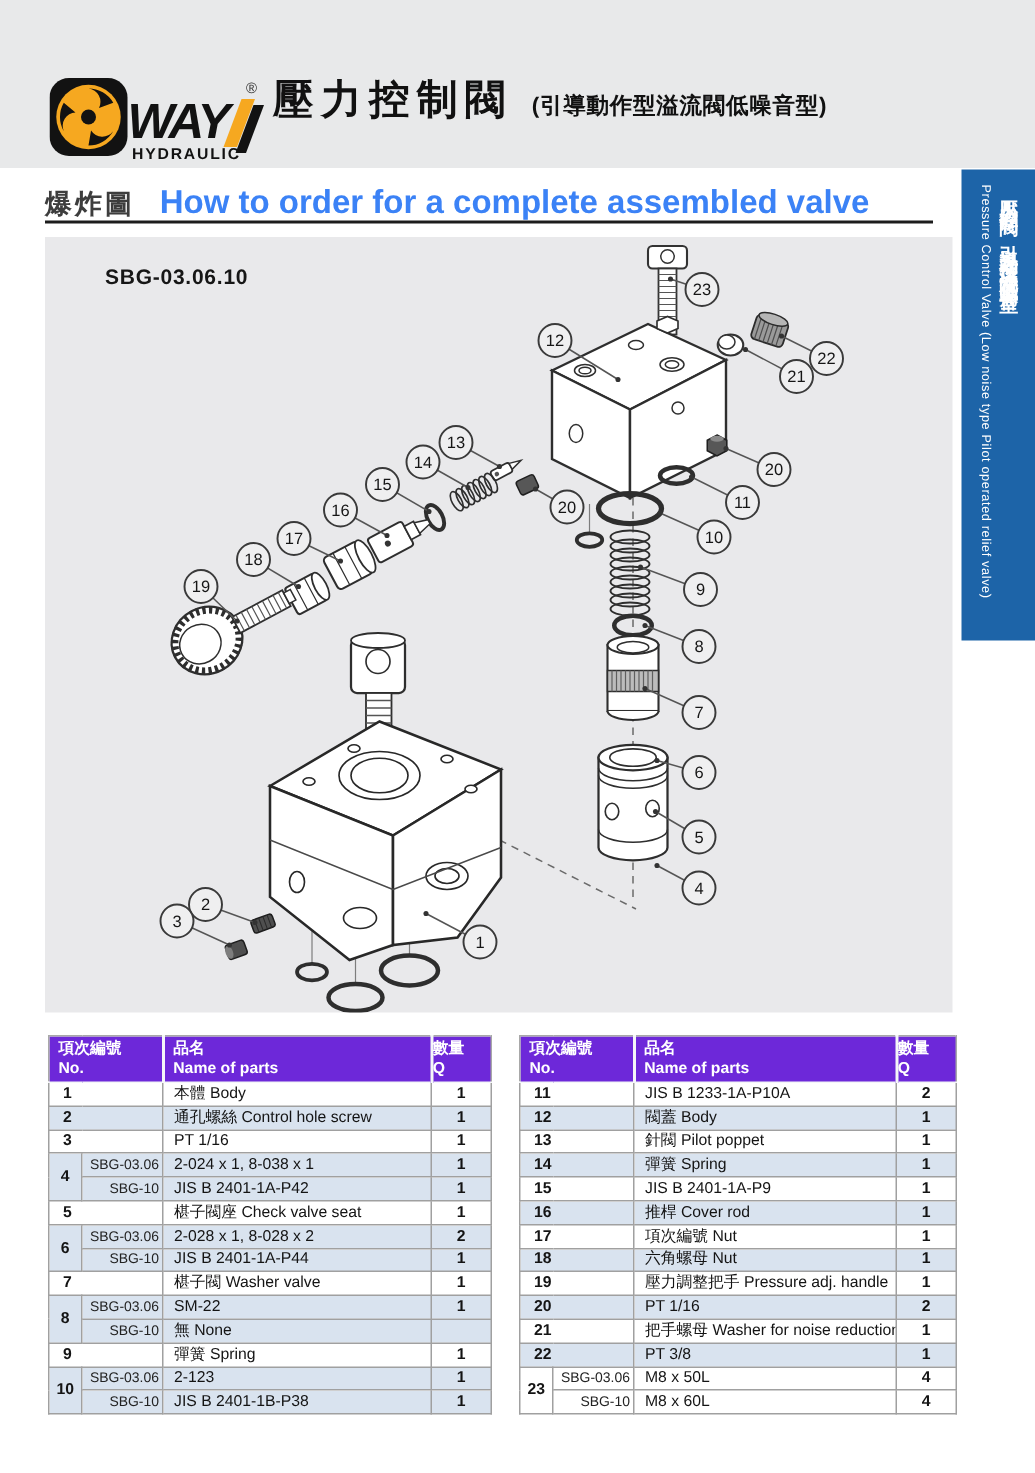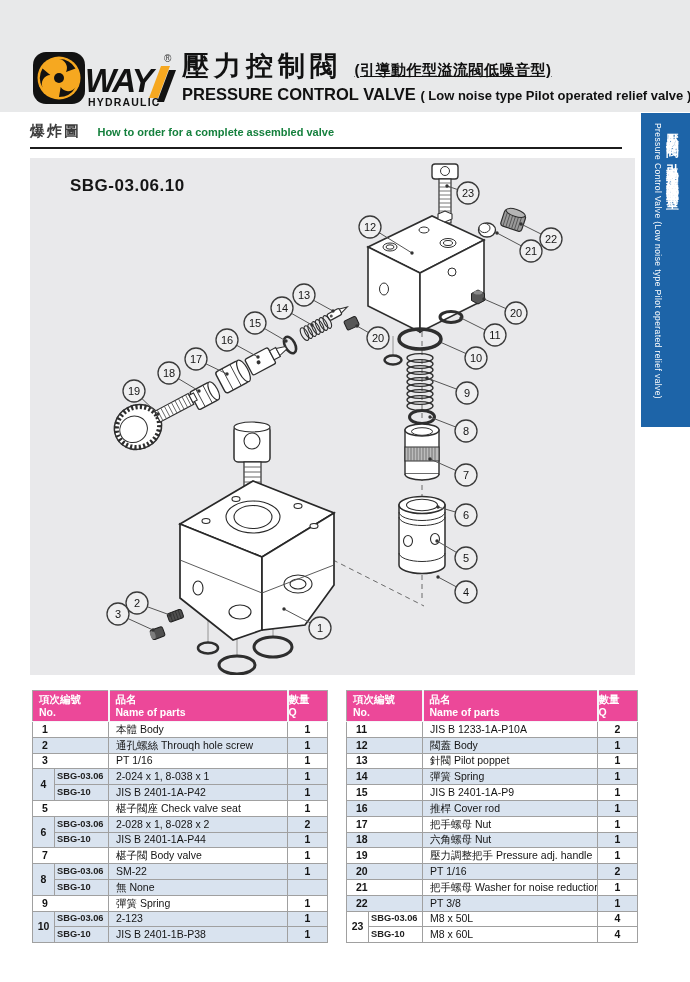--- a/index.html
+++ b/index.html
@@ -6,61 +6,61 @@
   body{
     width:690px;height:982px;position:relative;overflow:hidden;
     background:#ffffff;font-family:"Liberation Sans","DejaVu Sans",sans-serif;
     -webkit-font-smoothing:antialiased;
   }
   
   .banner{position:absolute;left:0;top:0;width:690px;height:112px;background:#e8e9ea;}
   .logo{position:absolute;left:33px;top:50px;width:145px;height:60px;}
   .titles{position:absolute;left:182px;top:52px;width:470px;}
   .title-zh{font-size:27px;font-weight:bold;color:#111;letter-spacing:5px;line-height:1.1;white-space:nowrap;}
-  .title-zh .paren{font-size:15px;letter-spacing:0.5px;font-weight:bold;text-decoration:underline;}
+  .title-zh .paren{font-size:15px;letter-spacing:0.5px;font-weight:bold;}
   .title-en{font-size:16.5px;font-weight:bold;color:#111;margin-top:3px;white-space:nowrap;}
   .title-en .paren{font-size:13px;font-weight:bold;}
   
   .section{position:absolute;left:30px;top:122px;width:600px;}
-  .section .zh{font-size:15px;font-weight:bold;color:#3d3d3d;letter-spacing:2px;display:inline-block;vertical-align:baseline;}
-  .section .en{font-size:11px;font-weight:bold;color:#15803d;margin-left:12px;display:inline-block;}
+  .section .zh{font-size:18px;font-weight:bold;color:#3d3d3d;letter-spacing:2px;display:inline-block;vertical-align:baseline;}
+  .section .en{font-size:22px;font-weight:bold;color:#3b82f6;margin-left:12px;display:inline-block;}
   .section-underline{position:absolute;left:30px;top:147px;width:592px;height:2px;background:#1c1c1c;}
   
   .side-tab{
     position:absolute;left:641px;top:113px;width:49px;height:314px;
     background:#1d64a8;color:#fff;display:flex;flex-direction:row;
     justify-content:center;align-items:flex-start;padding-top:10px;box-sizing:border-box;gap:3px;
   }
   .side-tab .en{writing-mode:vertical-rl;font-size:8.5px;letter-spacing:0.4px;line-height:1.1;}
   .side-tab .zh{writing-mode:vertical-rl;font-size:12.5px;font-weight:bold;letter-spacing:3px;line-height:1.1;}
   
   .diagram-panel{position:absolute;left:30px;top:158px;width:605px;height:517px;background:#e9e9eb;}
-  .diagram-model{position:absolute;left:70px;top:176px;font-size:17px;font-weight:bold;color:#161616;letter-spacing:0.5px;}
+  .diagram-model{position:absolute;left:70px;top:176px;font-size:14px;font-weight:bold;color:#161616;letter-spacing:0.5px;}
   svg.diagram{position:absolute;left:30px;top:158px;}
   
   table.parts-table{position:absolute;top:690px;border-collapse:collapse;background:#fff;table-layout:fixed;border:1px solid #a8a8a8;}
   #table-left{left:32px;width:295px;}
   #table-right{left:346px;width:291px;}
   .parts-table th{
-    background:#ec4899;color:#fff;text-align:left;vertical-align:middle;
+    background:#6d28d9;color:#fff;text-align:left;vertical-align:middle;
     font-size:10.5px;font-weight:bold;padding:2px 0 2px 6px;
     border-right:2px solid #f4f6f8;border-bottom:1px solid #f4f6f8;
   }
   .parts-table th:last-child{border-right:1px solid #a8a8a8;}
   .parts-table th div{line-height:13px;}
   .parts-table th.qty-h{padding-left:0;text-align:left;}
   .parts-table td{
     border:1px solid #a0a0a0;font-size:10.5px;color:#141414;
     height:14.8px;line-height:13px;padding:0 4px;overflow:hidden;white-space:nowrap;
     background-clip:padding-box;
   }
   .parts-table tr.shaded td{background:#d9e3ef;}
   td.no-simple{padding-left:9px;font-weight:bold;}
   td.no-group{text-align:center;padding:0;font-weight:bold;}
-  td.variant-cell{font-size:9.3px;padding:0 2px;font-weight:bold;color:#222;}
+  td.variant-cell{font-size:9.3px;padding:0 2px;font-weight:normal;color:#222;text-align:right;}
   td.name-cell{padding-left:7px;}
   td.qty-cell{text-align:center;font-weight:bold;}
 </style>
 </head>
 <body>
 
 <div class="banner">
   <svg class="logo" viewBox="0 0 145 60">
     <g>
       <rect x="0" y="2" width="52" height="52" rx="13" fill="#121212"></rect>
@@ -75,24 +75,20 @@
     <polygon points="116,48 128,16 137,16 125,48" fill="#f6a820"></polygon>
     <polygon points="124,52 136,20 143,20 131,52" fill="#121212"></polygon>
     <text x="52" y="42" font-size="33" font-weight="bold" font-style="italic" fill="#121212" letter-spacing="-2">WAY</text>
     <text x="131" y="12" font-size="10" fill="#333">®</text>
     <text x="55" y="56" font-size="10.5" font-weight="bold" fill="#121212" letter-spacing="1.2">HYDRAULIC</text>
   </svg>
   <div class="titles">
     <div class="title-zh">
       <span>壓力控制閥</span>
       <span class="paren">(引導動作型溢流閥低噪音型)</span>
-    </div>
-    <div class="title-en">
-      <span>PRESSURE CONTROL VALVE</span>
-      <span class="paren">( Low noise type Pilot operated relief valve )</span>
     </div>
   </div>
 </div>
 
 <div class="section">
   <span class="zh">爆炸圖</span>
   <span class="en">How to order for a complete assembled valve</span>
 </div>
 <div class="section-underline"></div>
 
@@ -452,21 +448,21 @@
     </tr>
   </thead>
   <tbody id="tbody-left">
       <tr>
         <td class="no-simple" colspan="2">1</td>
         <td class="name-cell">本體 Body</td>
         <td class="qty-cell">1</td>
       </tr>
       <tr class="shaded">
         <td class="no-simple" colspan="2">2</td>
-        <td class="name-cell">通孔螺絲 Throuqh hole screw</td>
+        <td class="name-cell">通孔螺絲 Control hole screw</td>
         <td class="qty-cell">1</td>
       </tr>
       <tr>
         <td class="no-simple" colspan="2">3</td>
         <td class="name-cell">PT 1/16</td>
         <td class="qty-cell">1</td>
       </tr>
       <tr class="shaded">
         <td class="no-group" rowspan="2">4</td>
         <td class="variant-cell">SBG-03.06</td>
@@ -489,21 +485,21 @@
         <td class="name-cell">2-028 x 1, 8-028 x 2</td>
         <td class="qty-cell">2</td>
       </tr>
       <tr class="shaded">
         <td class="variant-cell">SBG-10</td>
         <td class="name-cell">JIS B 2401-1A-P44</td>
         <td class="qty-cell">1</td>
       </tr>
       <tr>
         <td class="no-simple" colspan="2">7</td>
-        <td class="name-cell">椹子閥 Body valve</td>
+        <td class="name-cell">椹子閥 Washer valve</td>
         <td class="qty-cell">1</td>
       </tr>
       <tr class="shaded">
         <td class="no-group" rowspan="2">8</td>
         <td class="variant-cell">SBG-03.06</td>
         <td class="name-cell">SM-22</td>
         <td class="qty-cell">1</td>
       </tr>
       <tr class="shaded">
         <td class="variant-cell">SBG-10</td>
@@ -578,21 +574,21 @@
         <td class="name-cell">JIS B 2401-1A-P9</td>
         <td class="qty-cell">1</td>
       </tr>
       <tr class="shaded">
         <td class="no-simple" colspan="2">16</td>
         <td class="name-cell">推桿 Cover rod</td>
         <td class="qty-cell">1</td>
       </tr>
       <tr>
         <td class="no-simple" colspan="2">17</td>
-        <td class="name-cell">把手螺母 Nut</td>
+        <td class="name-cell">項次編號 Nut</td>
         <td class="qty-cell">1</td>
       </tr>
       <tr class="shaded">
         <td class="no-simple" colspan="2">18</td>
         <td class="name-cell">六角螺母 Nut</td>
         <td class="qty-cell">1</td>
       </tr>
       <tr>
         <td class="no-simple" colspan="2">19</td>
         <td class="name-cell">壓力調整把手 Pressure adj. handle</td>

